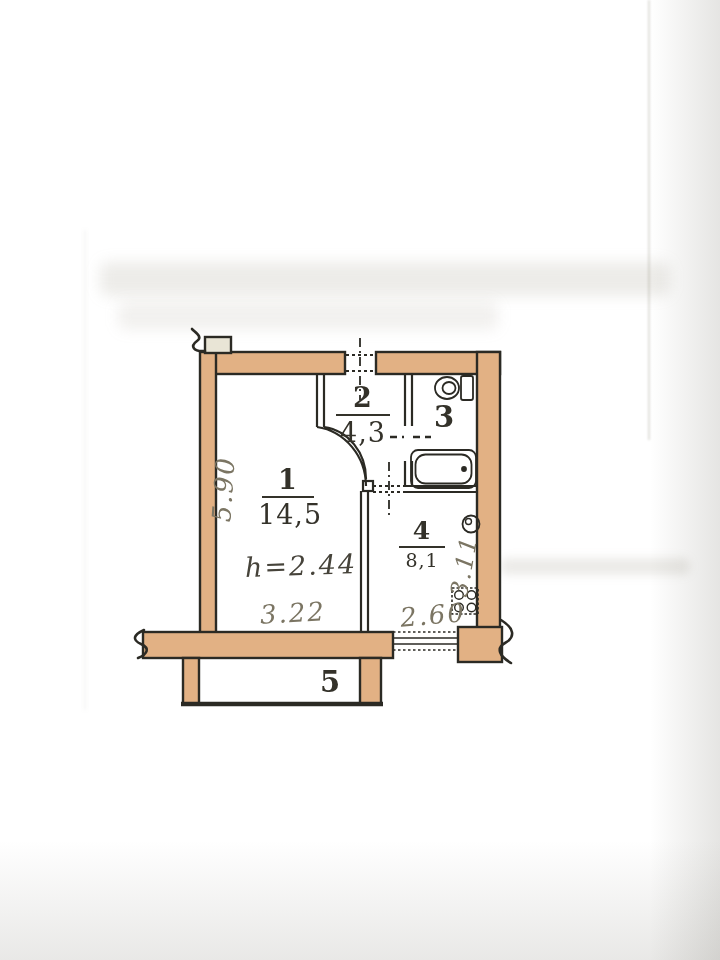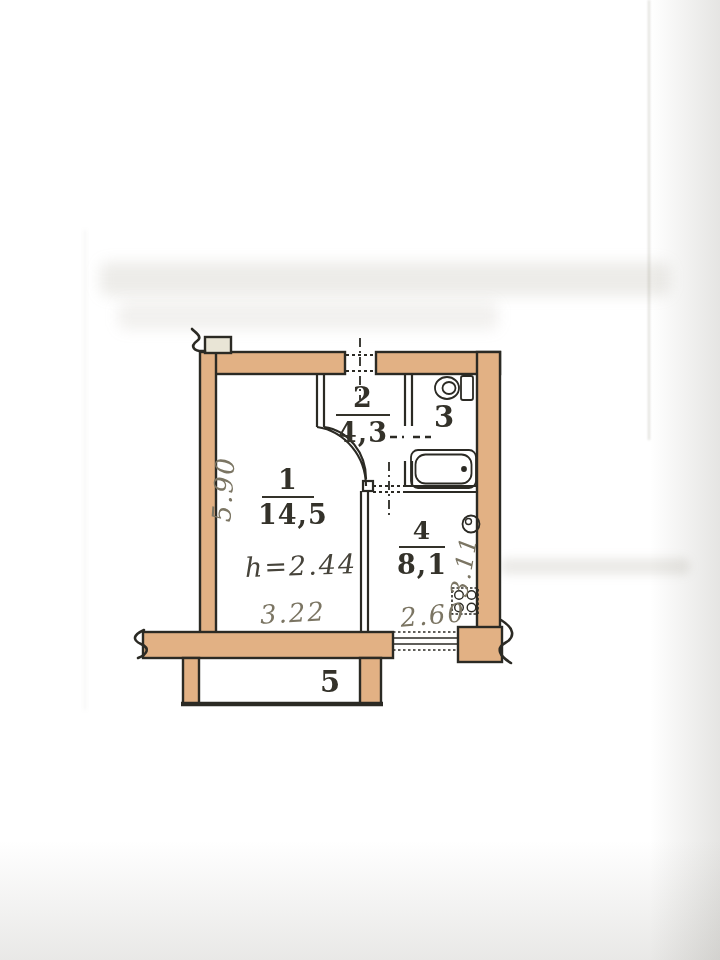--- a/index.html
+++ b/index.html
@@ -25,21 +25,21 @@
   .smudge.s1{left:100px; top:262px; width:570px; height:34px; background:rgba(146,140,123,.17);}
   .smudge.s2{left:118px; top:302px; width:380px; height:28px; background:rgba(146,140,123,.12);}
   .smudge.s3{left:500px; top:558px; width:190px; height:17px; background:rgba(128,122,104,.15); filter:blur(5px);}
 
   svg.plan{position:absolute; left:0; top:0;}
 
   
   .room-label{position:absolute; text-align:center; color:#34322a; line-height:1.05;}
   .room-label .num{font-size:27px; font-weight:700; letter-spacing:1px;}
   .room-label .rule{height:0; border-bottom:2.5px solid #34322a; margin:2px auto 3px auto;}
-  .room-label .area{font-size:27px; font-weight:700; letter-spacing:1px;}
+  .room-label .area{font-size:27px; font-weight:400; letter-spacing:1px;}
   .single-num{position:absolute; color:#34322a; font-size:29px; font-weight:700;}
 
   
   .dim{position:absolute; color:#7b7563; font-style:italic; font-size:26px;
        font-family:"DejaVu Serif", serif; letter-spacing:2px; white-space:nowrap;}
   .ceil{position:absolute; color:#46433a; font-style:italic; font-size:27px;
        font-family:"DejaVu Serif", serif; letter-spacing:2px; transform:rotate(-2deg);}
 
   
   .watermark{position:absolute; left:428px; top:782px; width:270px; height:100px;}
@@ -136,21 +136,21 @@
     <div class="num">1</div>
     <div class="rule" style="width:52px;"></div>
     <div class="area">14,5</div>
   </div>
 
   <div class="ceil" style="left:245px; top:550px;">h=2.44</div>
 
   <div class="room-label" style="left:397px; top:518px; width:50px;">
     <div class="num" style="font-size:25px;">4</div>
     <div class="rule" style="width:46px;"></div>
-    <div class="area" style="font-size:27px;">8,1</div>
+    <div class="area" style="font-size:19px;">8,1</div>
   </div>
 
   <div class="single-num" style="left:320px; top:665px;">5</div>
 
   <div class="dim" style="left:184px; top:467px; width:80px; transform:rotate(-86deg);">5.90</div>
   <div class="dim" style="left:260px; top:598px; transform:rotate(-3deg);">3.22</div>
   <div class="dim" style="left:400px; top:600px; transform:rotate(-5deg);">2.60</div>
   <div class="dim" style="left:430px; top:548px; width:70px; font-size:24px; transform:rotate(-80deg);">3.11</div>
 
   <div class="watermark">

